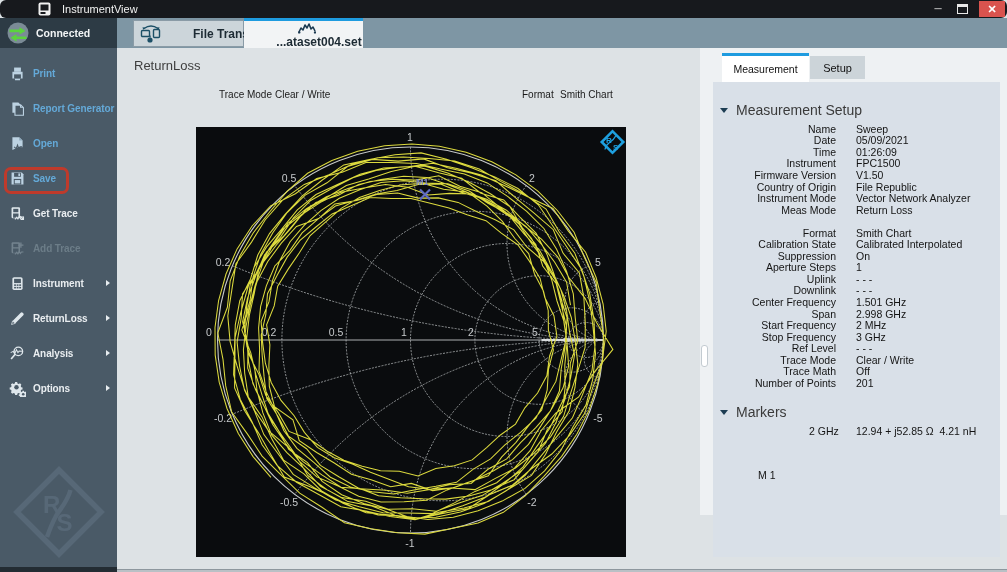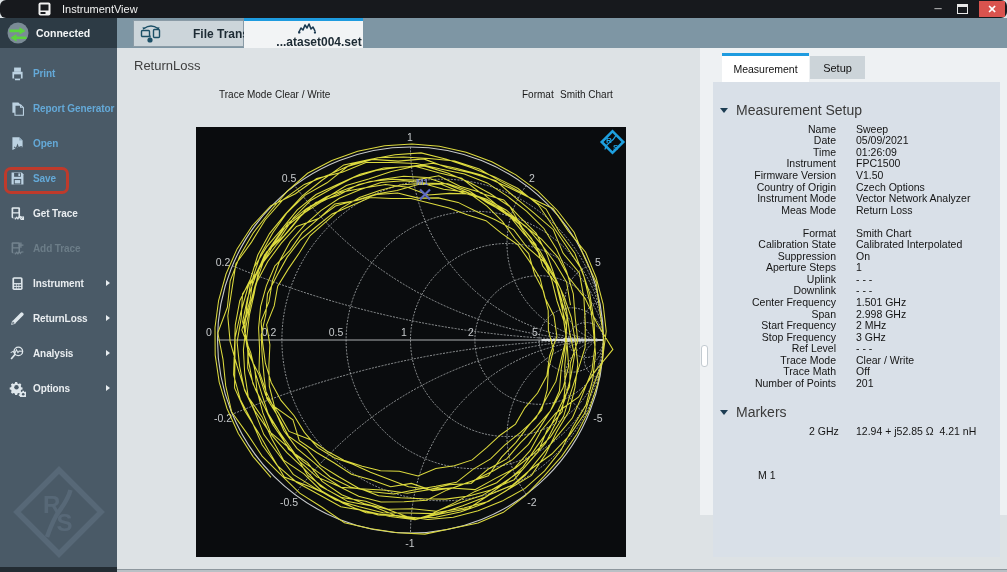--- a/index.html
+++ b/index.html
@@ -305,21 +305,21 @@
     <div class="mrow" style="top:76.4px">
         <span class="mlab">Instrument</span>
         <span class="mval">FPC1500</span>
       </div>
     <div class="mrow" style="top:87.9px">
         <span class="mlab">Firmware Version</span>
         <span class="mval">V1.50</span>
       </div>
     <div class="mrow" style="top:99.5px">
         <span class="mlab">Country of Origin</span>
-        <span class="mval">Czech Options</span>
+        <span class="mval">File Republic</span>
       </div>
     <div class="mrow" style="top:111.0px">
         <span class="mlab">Instrument Mode</span>
         <span class="mval">Vector Network Analyzer</span>
       </div>
     <div class="mrow" style="top:122.6px">
         <span class="mlab">Meas Mode</span>
         <span class="mval">Return Loss</span>
       </div>
     <div class="mrow" style="top:145.7px">

